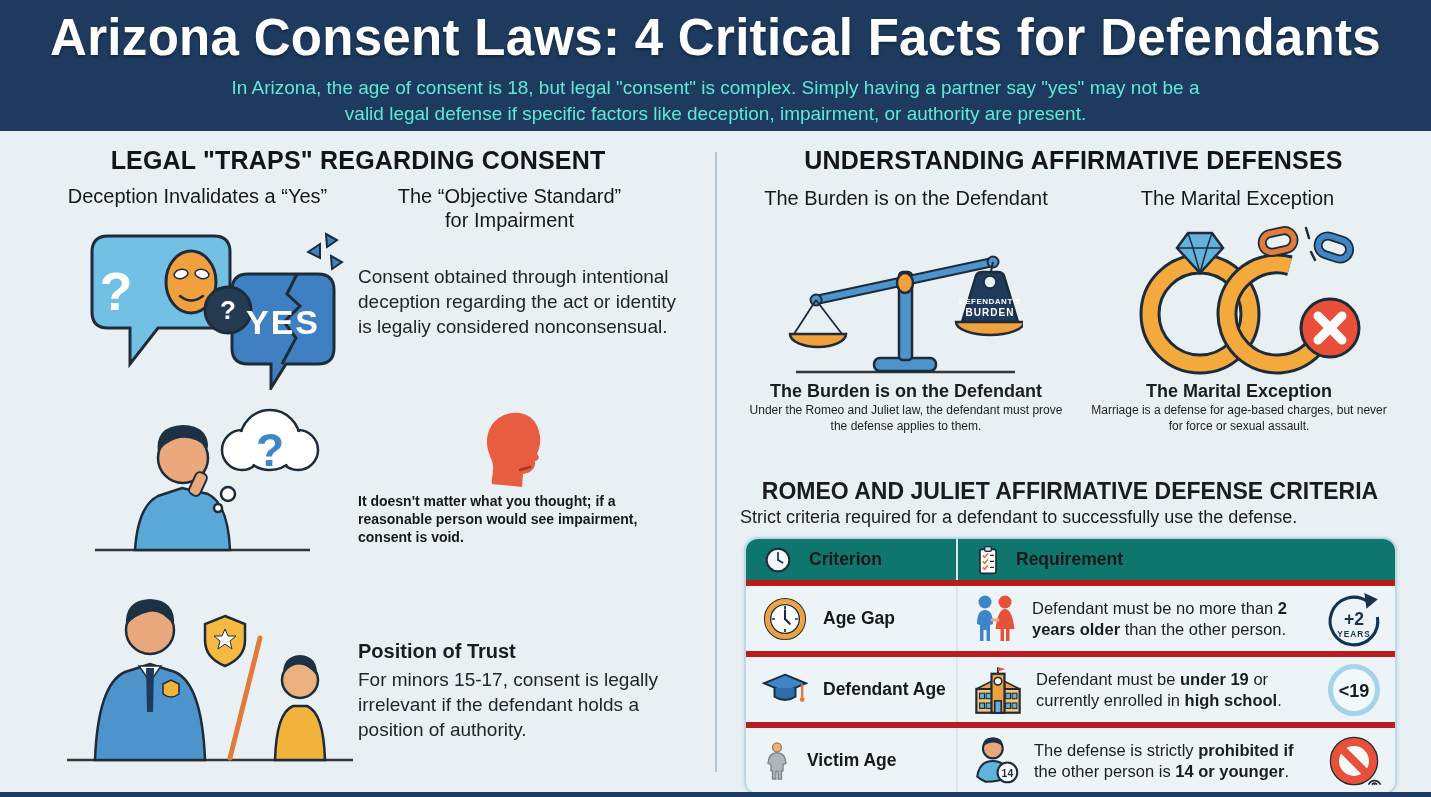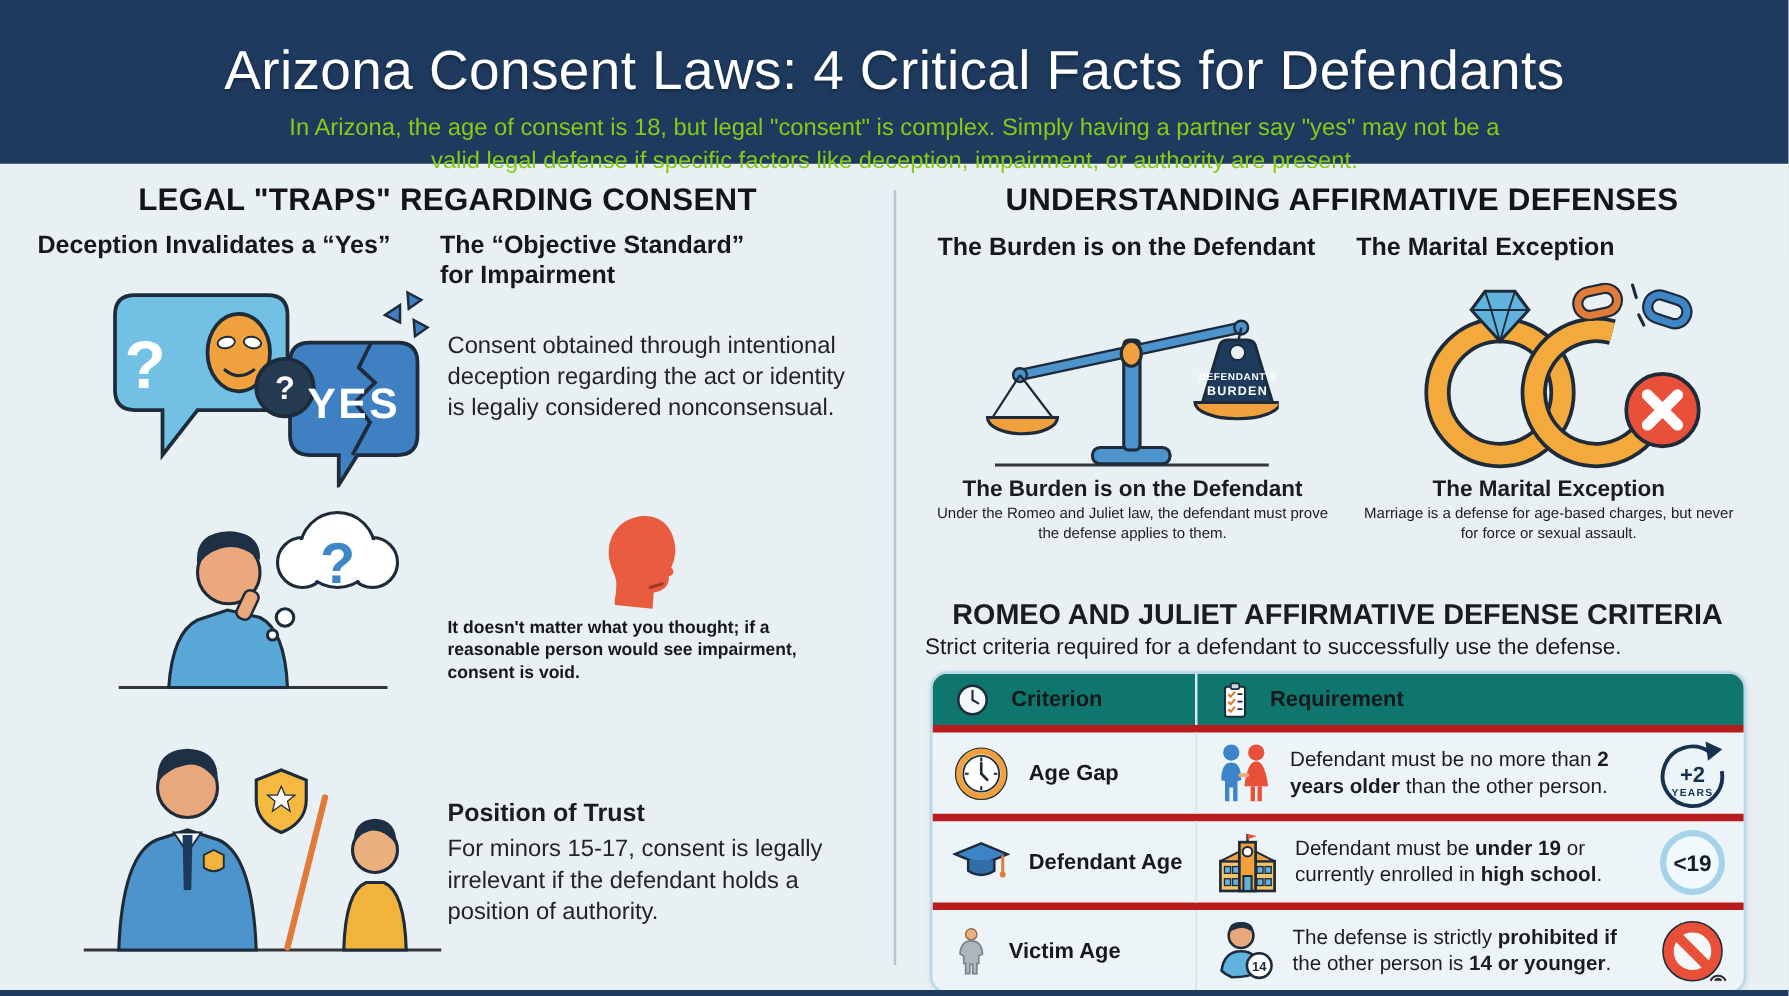--- a/index.html
+++ b/index.html
@@ -2,26 +2,26 @@
 <html><head>
 <meta charset="utf-8">
 <style>
   html,body{margin:0;padding:0;background:#dfe7ec;}
   .page{position:relative;width:1431px;height:797px;background:#e9f0f4;overflow:hidden;
         font-family:"Liberation Sans",sans-serif;color:#1b1c1e;}
   .abs{position:absolute;}
   h1,h2,h3,p{margin:0;}
   
   .hero{left:0;top:0;width:1431px;height:131px;background:#1e3a5e;color:#ffffff;text-align:center;}
-  .hero h1{padding-top:32px;font-size:44px;font-weight:normal;letter-spacing:.3px;
+  .hero h1{padding-top:8px;font-size:51px;font-weight:bold;letter-spacing:.3px;
            text-shadow:0 2px 3px rgba(0,0,0,.35);}
-  .hero .sub{margin-top:8px;font-size:19px;line-height:1.35;color:#84cc16;}
+  .hero .sub{margin-top:8px;font-size:19px;line-height:1.35;color:#5eead4;}
   
   .sec-title{font-size:25px;font-weight:bold;color:#141518;letter-spacing:.2px;text-align:center;}
-  .sub-head{font-size:20px;font-weight:bold;color:#17181b;line-height:1.18;}
+  .sub-head{font-size:20px;font-weight:normal;color:#17181b;text-align:center;line-height:1.18;}
   .body-txt{font-size:19px;line-height:1.32;color:#232426;}
   .body-bold{font-size:14px;font-weight:bold;line-height:1.3;color:#17181b;}
   .cap{text-align:center;line-height:1.3;}
   .cap .t{font-size:18px;font-weight:bold;}
   .cap .b{font-size:12px;}
   .v-divider{left:715px;top:152px;width:2px;height:620px;background:#b6c7d4;}
   .bottom-bar{left:0;bottom:0;width:1431px;height:5px;background:#1e3a5e;}
   
   .crit-table{left:744px;top:537px;width:649px;background:#edf4f8;border:2px solid #bcd7e8;
               border-radius:14px;overflow:hidden;box-shadow:0 1px 4px rgba(30,58,94,.12);}

